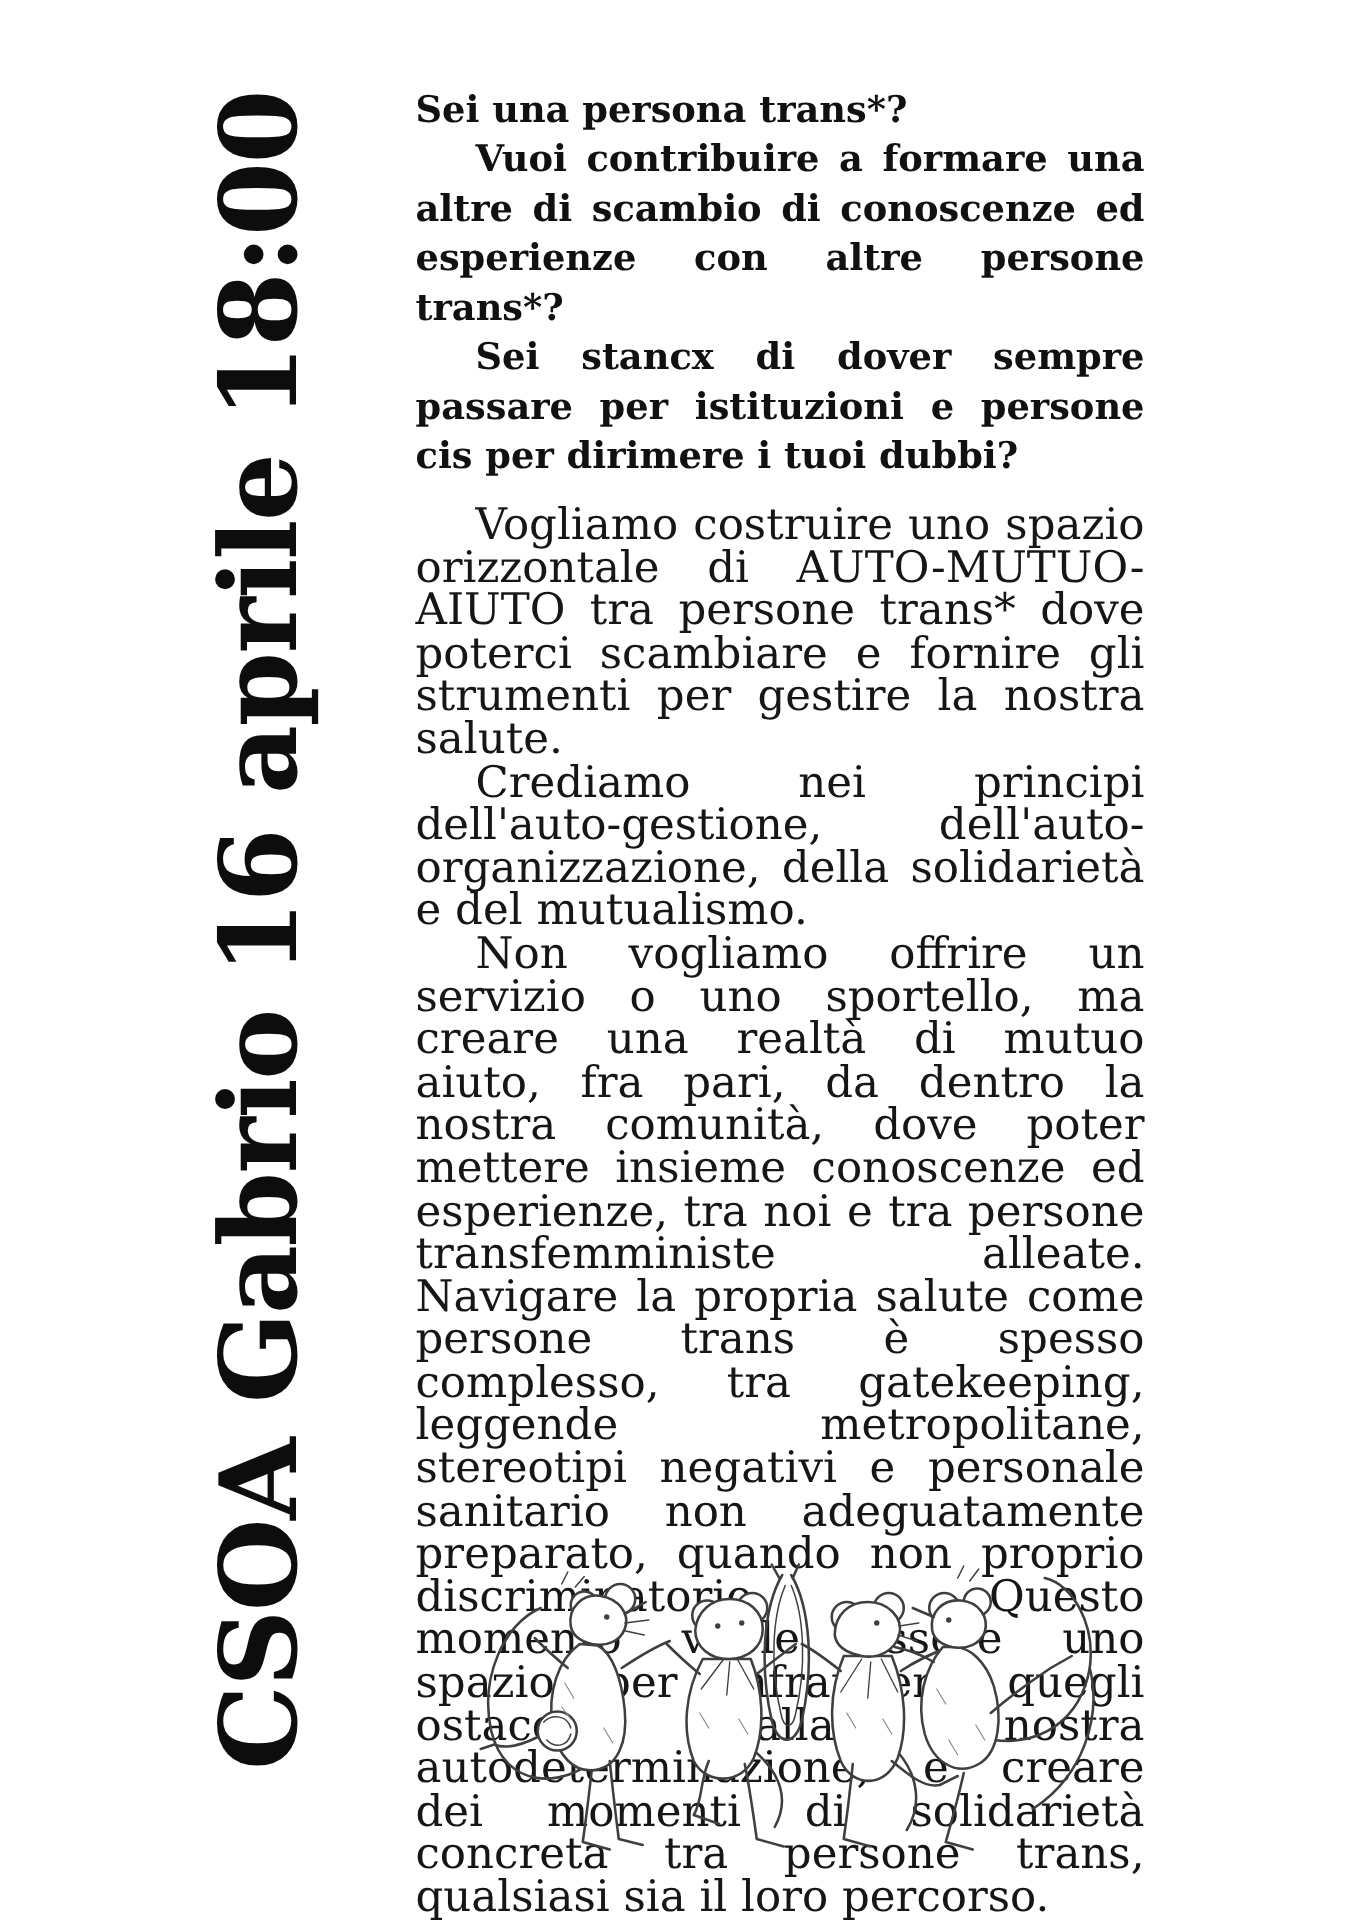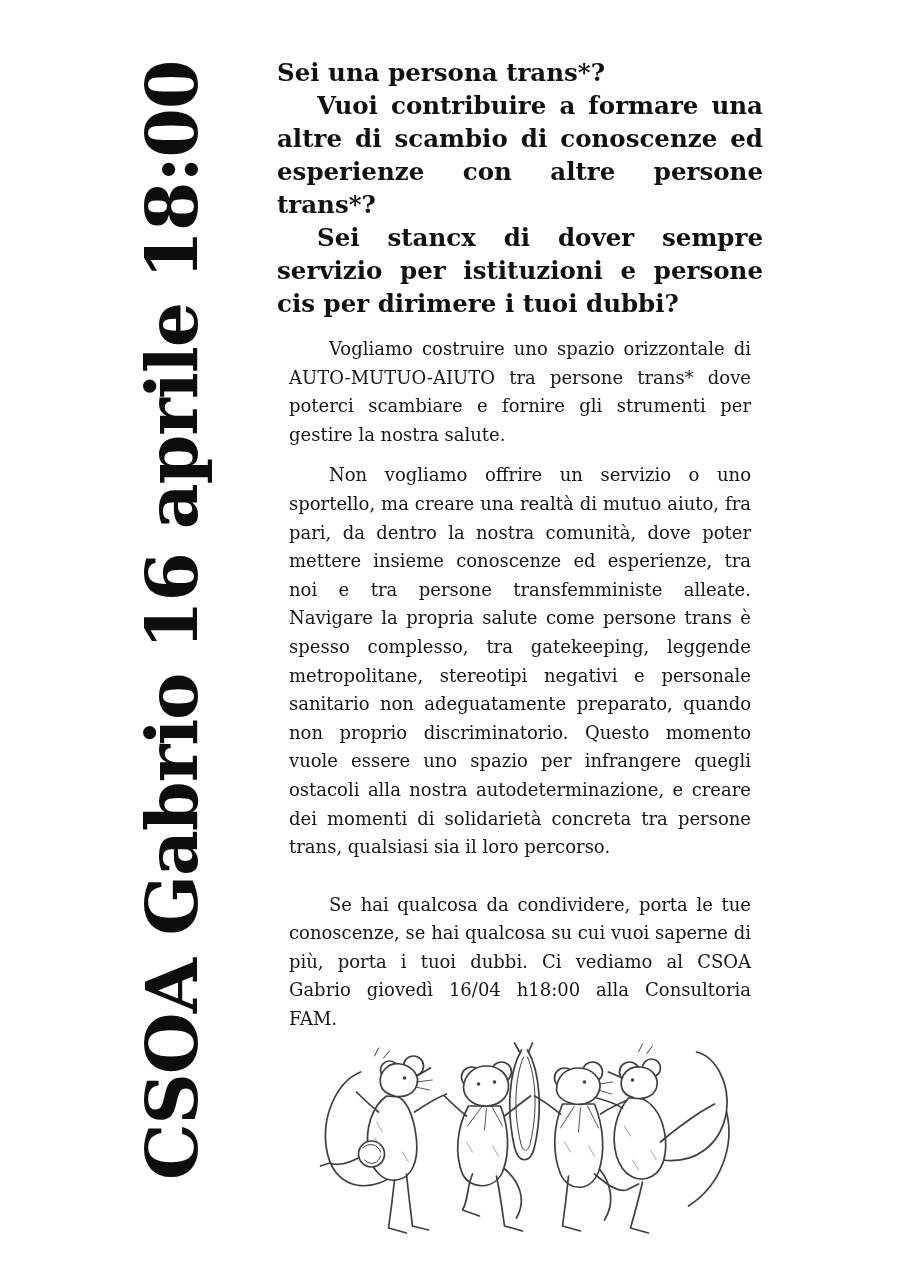--- a/index.html
+++ b/index.html
@@ -37,22 +37,22 @@
     margin:0;
     font-size:24.5px;
     line-height:33px;
     font-weight:700;
     text-align:justify;
     text-indent:40px;
     color:#111;
   }
   .headline p.noindent{text-indent:0;}
   .bodytext p{
-    margin:12px;
-    font-size:18px;
+    margin:0;
+    font-size:29px;
     line-height:28.6px;
     text-align:justify;
     text-indent:40px;
     color:#161616;
   }
   .bodytext p.first{margin-top:15px;}
   .bodytext p.closing{margin-top:29px;}
   .headline{margin-bottom:14px;}
   
   .mice{
@@ -67,25 +67,26 @@
 
 <div class="page">
 
   <div class="vertical-title">CSOA Gabrio 16 aprile 18:00</div>
 
   <div class="content">
 
     <div class="headline">
       <p class="noindent">Sei una persona trans*?</p>
       <p>Vuoi contribuire a formare una altre di scambio di conoscenze ed esperienze con altre persone trans*?</p>
-      <p>Sei stancx di dover sempre servizio per istituzioni e persone cis per dirimere i tuoi dubbi?</p>
+      <p>Sei stancx di dover sempre passare per istituzioni e persone cis per dirimere i tuoi dubbi?</p>
     </div>
 
     <div class="bodytext">
       <p class="first">Vogliamo costruire uno spazio orizzontale di AUTO-MUTUO-AIUTO tra persone trans* dove poterci scambiare e fornire gli strumenti per gestire la nostra salute.</p>
+      <p>Crediamo nei principi dell'auto-gestione, dell'auto-organizzazione, della solidarietà e del mutualismo.</p>
       <p>Non vogliamo offrire un servizio o uno sportello, ma creare una realtà di mutuo aiuto, fra pari, da dentro la nostra comunità, dove poter mettere insieme conoscenze ed esperienze, tra noi e tra persone transfemministe alleate. Navigare la propria salute come persone trans è spesso complesso, tra gatekeeping, leggende metropolitane, stereotipi negativi e personale sanitario non adeguatamente preparato, quando non proprio discriminatorio. Questo momento vuole essere uno spazio per infrangere quegli ostacoli alla nostra autodeterminazione, e creare dei momenti di solidarietà concreta tra persone trans, qualsiasi sia il loro percorso.</p>
       <p class="closing">Se hai qualcosa da condividere, porta le tue conoscenze, se hai qualcosa su cui vuoi saperne di più, porta i tuoi dubbi. Ci vediamo al CSOA Gabrio giovedì 16/04 h18:00 alla Consultoria FAM.</p>
     </div>
 
   </div>
 
   <svg class="mice" viewBox="0 0 445 205" xmlns="http://www.w3.org/2000/svg" fill="none" stroke="#3f3f3f" stroke-width="1.7" stroke-linecap="round" stroke-linejoin="round">
 
     <g>
 

